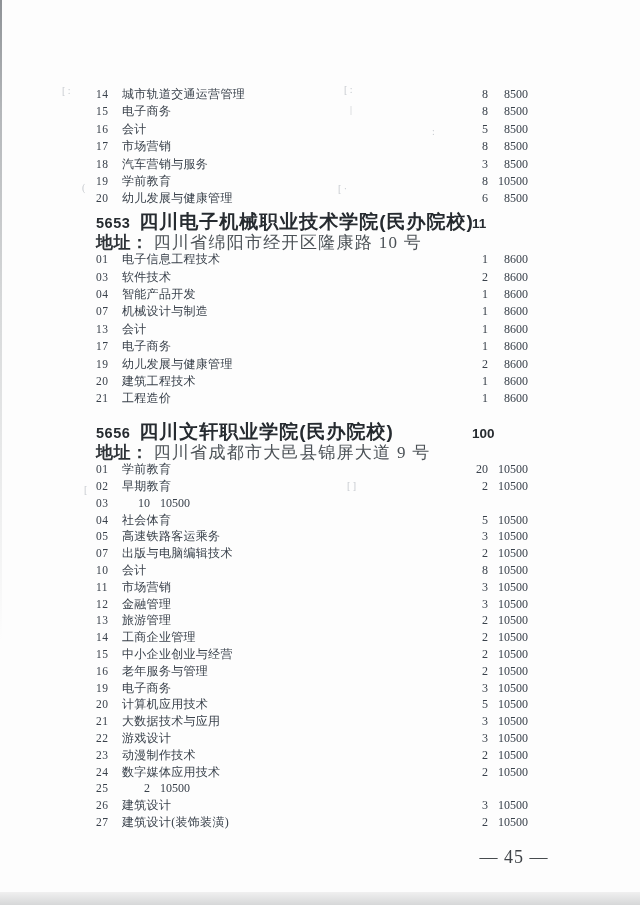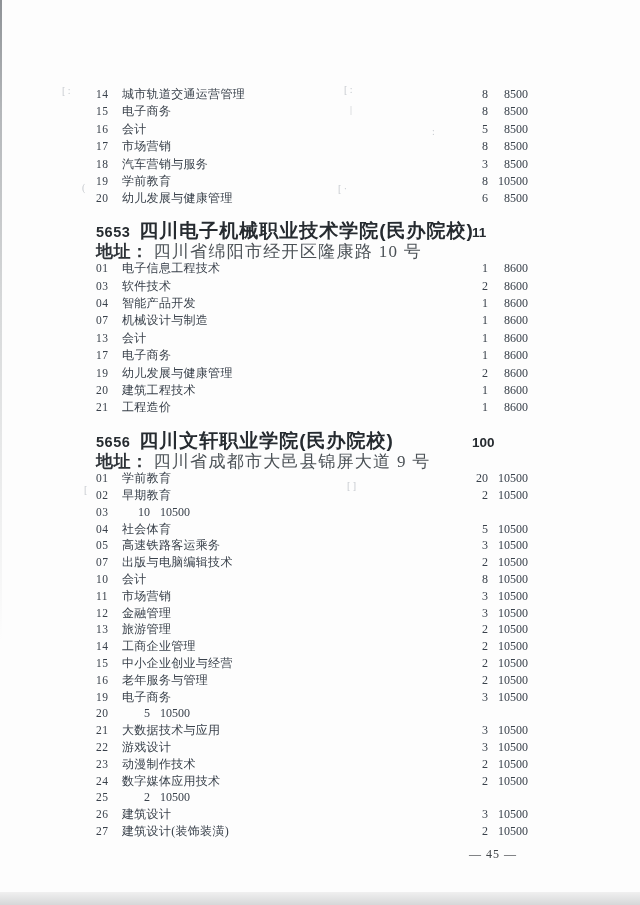--- a/index.html
+++ b/index.html
@@ -9,33 +9,33 @@
     font-family:"Liberation Serif",serif;
     color:#39414b;
   }
   .doc{position:absolute;left:0;top:0;width:560px;height:905px;padding:86px 0 0 96px;box-sizing:border-box;}
   .rows-block{width:432px;}
   .row{display:flex;align-items:baseline;height:17.4px;line-height:17.4px;font-size:12px;color:#39414b;}
   .row .num{flex:none;width:18px;font-size:11.5px;letter-spacing:.5px;}
   .row .name{flex:1;margin-left:8px;letter-spacing:.3px;white-space:nowrap;overflow:hidden;}
   .row .quota{flex:none;width:36px;text-align:right;}
   .row .fee{flex:none;width:40px;text-align:right;}
-  .section.school{margin-top:12px;}
+  .section.school{margin-top:3px;}
   .section.school:last-of-type{margin-top:13px;}
   .section.school:last-of-type .row{height:16.8px;line-height:16.8px;}
   .school-header{display:flex;align-items:baseline;width:432px;line-height:21px;
     font-family:"Liberation Sans",sans-serif;font-weight:700;color:#262b30;}
   .school-code{flex:none;font-size:14.5px;letter-spacing:.5px;}
   .school-name{flex:1;margin-left:9px;font-size:19px;letter-spacing:1px;white-space:nowrap;overflow:hidden;}
   .school-total{flex:none;width:56px;text-align:left;font-size:13.5px;}
   .address-line{height:17.5px;line-height:17.5px;font-size:17px;white-space:nowrap;}
   .address-label{font-family:"Liberation Sans",sans-serif;font-weight:700;letter-spacing:.5px;color:#2e3338;}
   .address-text{margin-left:5px;letter-spacing:1.3px;color:#4b5156;}
-  .page-number{position:absolute;top:847px;left:453px;width:80px;text-align:center;
-    font-size:12px;letter-spacing:1px;color:#3f4347;}
+  .page-number{position:absolute;top:847px;left:474px;width:80px;text-align:center;
+    font-size:18px;letter-spacing:1px;color:#3f4347;}
   .edge-left{position:absolute;left:0;top:0;width:2px;height:890px;
     background:linear-gradient(to bottom,#8e9296 0,#b4b7ba 110px,#d6d8d9 300px,rgba(235,235,235,0) 640px);}
   .edge-bottom{position:absolute;left:0;bottom:0;width:640px;height:13px;
     background:linear-gradient(to bottom,#f0f0f0,#d6d7d8);}
   .artifact{position:absolute;color:#c6cacf;font-size:10px;line-height:10px;pointer-events:none;}
 </style>
 </head>
 <body>
 
 <div class="doc">
@@ -236,20 +236,21 @@
             <span class="fee">10500</span>
           </div>
           <div class="row">
             <span class="num">19</span>
             <span class="name">电子商务</span>
             <span class="quota">3</span>
             <span class="fee">10500</span>
           </div>
           <div class="row">
             <span class="num">20</span>
+            <span class="name">计算机应用技术</span>
             <span class="quota">5</span>
             <span class="fee">10500</span>
           </div>
           <div class="row">
             <span class="num">21</span>
             <span class="name">大数据技术与应用</span>
             <span class="quota">3</span>
             <span class="fee">10500</span>
           </div>
           <div class="row">

